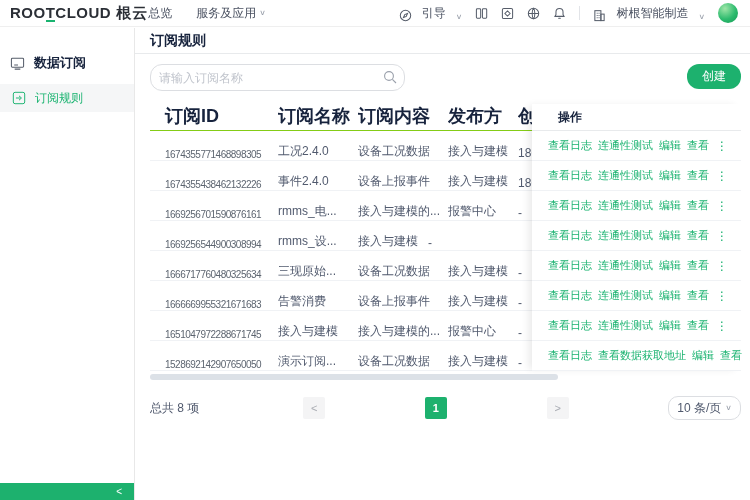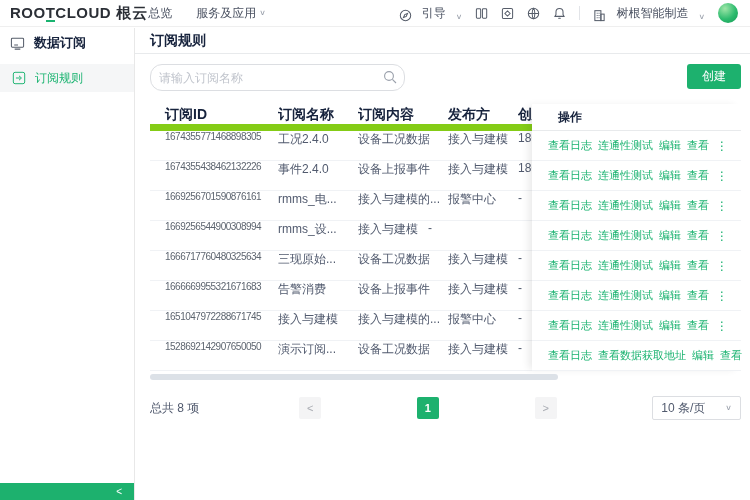--- a/index.html
+++ b/index.html
@@ -16,41 +16,41 @@
   .top-right{margin-left:auto;display:flex;align-items:center;gap:13px;font-size:12px;color:#495060}
   .chev{font-size:9px;color:#9aa0ab;transform:scaleY(.8);display:inline-block}
   .icon-btn{display:flex;align-items:flex-end;gap:10px;cursor:pointer}
   .vdiv{width:1px;height:14px;background:#e2e4e8}
   .avatar{width:20px;height:20px;border-radius:50%;background:radial-gradient(circle at 35% 28%,#9fe6a8,#2dbb6e 55%,#149a55)}
   svg.ic{display:block;stroke:#565d6a;fill:none;stroke-width:1.1}
   svg.ic.green{stroke:#1ab370}
 
   
   .sidebar{position:absolute;top:28px;left:0;bottom:0;width:135px;background:#fff;border-right:1px solid #e8e8e8;z-index:20}
-  .side-group{display:flex;align-items:center;gap:9px;height:30px;padding-left:10px;margin-top:0;font-size:13px;font-weight:bold;color:#17233d}
+  .side-group{display:flex;align-items:center;gap:9px;height:30px;padding-left:10px;margin-top:20px;font-size:13px;font-weight:bold;color:#17233d}
   .side-item{display:flex;align-items:center;gap:9px;height:28px;padding-left:12px;margin-top:6px;font-size:12px;background:#f5f6f7;color:#1ab370;cursor:pointer}
   .collapse-bar{position:absolute;left:0;right:0;bottom:0;height:17px;background:#1db16e;color:#fff;font-size:10px;line-height:17px;text-align:right;padding-right:12px;cursor:pointer}
 
   
   .main{position:absolute;left:135px;top:28px;right:0;bottom:0;background:#fff}
   .titlebar{height:26px;border-bottom:1px solid #e8eaec;display:flex;align-items:center;padding-left:15px}
   .page-title{font-size:14px;font-weight:bold;color:#17233d}
   .content{padding:10px 9px 0 15px}
 
   .toolbar{display:flex;align-items:flex-start;height:28px}
   .search-box{position:relative;width:255px;height:27px}
   .search-box input{width:100%;height:100%;border:1px solid #dcdee2;border-radius:12px;font-size:12px;padding:0 28px 0 8px;color:#515a6e;outline:none;font-family:inherit}
   .search-box input::placeholder{color:#c0c4cc}
   .search-ic{position:absolute;right:8px;top:6px}
-  .create-btn{margin-left:auto;width:54px;height:25px;background:#1db16e;color:#fff;border:none;border-radius:3px;font-size:12px;cursor:pointer;font-family:inherit}
+  .create-btn{margin-left:auto;width:54px;height:25px;background:#1db16e;color:#fff;border:none;border-radius:12px;font-size:12px;cursor:pointer;font-family:inherit}
 
   
   .table-wrap{position:relative;width:591px;margin-top:12px}
-  .t-header{display:flex;align-items:flex-end;height:27px;border-bottom:7px solid #84cc16;font-size:14px;font-weight:bold;color:#17233d}
-  .trow{display:flex;align-items:flex-start;height:30px;border-bottom:1px solid #f0f2f5;font-size:12px;color:#515a6e}
+  .t-header{display:flex;align-items:flex-start;height:27px;border-bottom:1px solid #84cc16;font-size:18px;font-weight:bold;color:#17233d}
+  .trow{display:flex;align-items:flex-end;height:30px;border-bottom:1px solid #f0f2f5;font-size:12px;color:#515a6e}
   .cell{white-space:nowrap;overflow:hidden}
   .c-id{width:128px;padding-left:15px}
   .trow .c-id{font-size:10px;letter-spacing:-.5px;color:#5d6570}
   .c-name{width:80px}
   .c-content{width:90px}
   .c-pub{width:70px}
   .c-created{flex:1}
   .fixed-ops{position:absolute;top:0;right:0;width:209px;background:#fff;box-shadow:-5px 0 8px -2px rgba(0,0,0,.09)}
   .ops-header{height:27px;display:flex;align-items:center;padding-left:26px;font-size:12px;font-weight:bold;color:#17233d;border-bottom:1px solid #e8eaec}
   .ops-row{height:30px;display:flex;align-items:center;gap:6px;padding-left:16px;border-bottom:1px solid #f0f2f5;font-size:11px;white-space:nowrap}
@@ -58,21 +58,21 @@
   .op-more{color:#1ab370;cursor:pointer;font-size:12px;margin-left:1px}
 
   .hscroll{position:relative;width:591px;height:6px;margin-top:3px}
   .hthumb{position:absolute;left:0;top:0;width:408px;height:6px;background:#dce1e7;border-radius:3px;cursor:pointer}
 
   
   .pagination{display:flex;align-items:center;justify-content:space-between;gap:8px;margin-top:16px;font-size:12px;color:#515a6e}
   .pg-total{margin-right:4px}
   .pg-btn{width:22px;height:22px;border-radius:2px;background:#f4f4f5;color:#a8abb2;display:flex;align-items:center;justify-content:center;font-size:11px;cursor:pointer}
   .pg-btn.active{background:#1db16e;color:#fff;font-weight:bold}
-  .pg-size{height:24px;border:1px solid #dcdee2;border-radius:2px;background:#fff;display:flex;align-items:center;gap:20px;padding:0 8px;cursor:pointer}
+  .pg-size{height:24px;border:1px solid #dcdee2;border-radius:10px;background:#fff;display:flex;align-items:center;gap:4px;padding:0 8px;cursor:pointer}
 </style>
 </head>
 <body>
 
 <div class="topbar">
   <div class="logo">
     <span>ROO</span>
       <span class="t">T</span>
       <span>CLOUD</span>
     <span class="cn">根云</span>

